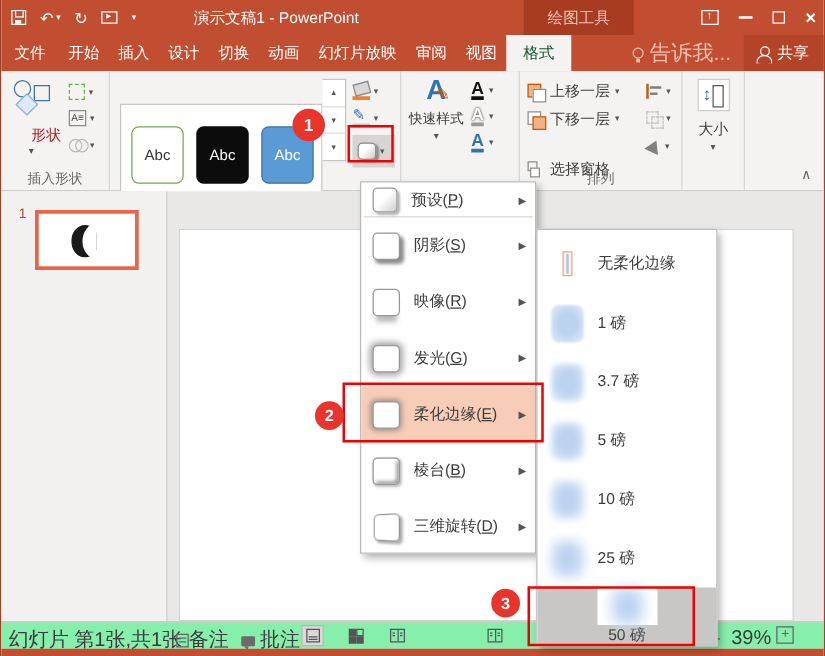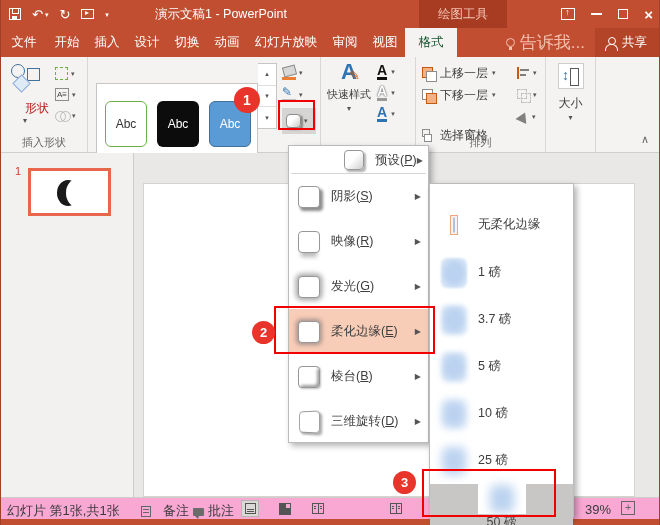--- a/index.html
+++ b/index.html
@@ -123,23 +123,23 @@
   .workspace { position:absolute; left:0; top:153px; width:100%; height:344px; background:#E9E8E7; }
   .thumb-panel { position:absolute; left:0; top:0; width:133px; height:100%; background:#F2F1F0; border-right:1px solid #D0CCCA; }
   .slide-num { position:absolute; left:14px; top:12px; font-size:11px; color:#C0472B; }
   .slide-thumb { position:absolute; left:27px; top:15px; width:83px; height:48px; background:#fff; border:3px solid #E8664D; }
   .moon { position:absolute; left:26px; top:9px; width:20px; height:26px; overflow:hidden; }
   .moon-dark { position:absolute; left:0; top:0; width:22px; height:26px; border-radius:50%; background:#1a1a1a; }
   .moon-lite { position:absolute; left:9px; top:-1px; width:22px; height:28px; border-radius:50%; background:#fff; }
   .slide-canvas { position:absolute; left:142px; top:30px; width:492px; height:314px; background:#fff; border:1px solid #D5D2D0; }
 
   
-  .statusbar { position:absolute; left:0; top:497px; width:100%; height:22px; background:#f9a8d4; border-top:1px solid #D0CCCA; font-size:13px; color:#3b3b3b; }
+  .statusbar { position:absolute; left:0; top:497px; width:100%; height:22px; background:#86efac; border-top:1px solid #D0CCCA; font-size:16px; color:#3b3b3b; }
   .sb-info { position:absolute; left:6px; top:4px; white-space:nowrap; }
-  .sb-notes { position:absolute; left:140px; top:4px; display:flex; gap:12px; align-items:center; }
+  .sb-notes { position:absolute; left:140px; top:4px; display:flex; gap:0; align-items:center; }
   .notes-icon { width:10px; height:11px; border:1px solid #666; position:relative; }
   .notes-icon::before{ content:""; position:absolute; left:1px; top:2px; width:6px; height:1px; background:#666; box-shadow:0 3px 0 #666; }
   .sb-comments { position:absolute; left:192px; top:4px; display:flex; gap:4px; align-items:center; }
   .comment-icon { width:11px; height:8px; background:#6b6b6b; border-radius:1px; position:relative; margin-top:1px; }
   .comment-icon::after{ content:""; position:absolute; left:2px; bottom:-3px; border-left:3px solid transparent; border-right:1px solid transparent; border-top:3px solid #6b6b6b; }
   .viewbtn { position:absolute; top:2px; width:18px; height:17px; border:1px solid transparent; display:flex; align-items:center; justify-content:center; }
   .viewbtn.pressed { background:#DBD9D7; border-color:#B8B4B2; }
   .vb-normal { width:11px; height:11px; border:1px solid #555; position:relative; }
   .vb-normal::before{ content:""; position:absolute; left:1px; bottom:1px; width:7px; height:1px; background:#555; box-shadow:0 -2px 0 #555; }
   .vb-sorter { width:11px; height:11px; position:relative; }
@@ -150,37 +150,37 @@
   .vb-read::after{ content:""; position:absolute; left:1px; top:2px; width:2px; height:1px; background:#555; box-shadow:0 2px 0 #555, 6px 0 0 #555, 6px 2px 0 #555; }
   .sb-dash { position:absolute; left:566px; top:4px; color:#666; }
   .sb-zoom { position:absolute; left:584px; top:4px; }
   .fit-icon { position:absolute; left:620px; top:3px; width:14px; height:14px; border:1px solid #666; }
   .fit-icon::before{ content:"+"; position:absolute; left:3px; top:-1px; font-size:11px; color:#666; }
   .bottom-strip { position:absolute; left:0; top:519px; width:100%; height:6px; background:#C14E31; }
 
   
   .fx-menu { position:absolute; left:287px; top:145px; width:141px; height:298px; background:#fff; border:1px solid #BBBBBB; box-shadow:3px 3px 6px rgba(0,0,0,.3); z-index:20; padding-top:1px; }
   .fx-item { height:45px; display:flex; align-items:center; padding:0 7px 0 9px; font-size:12.5px; color:#3D3D3D; }
-  .fx-item.first { height:26px;margin-left:46px; }
+  .fx-item.first { height:26px; }
   .fx-sep { height:0; border-top:1px solid #D9D6D4; margin:0 2px; }
   .fx-item .mi { width:22px; height:22px; min-width:22px; border:1px solid #979797; border-radius:4px; background:#fff; }
   .fx-item.first .mi { width:20px; height:20px; min-width:20px; background:linear-gradient(135deg,#fff 45%,#cfcfcf); box-shadow:2px 2px 2px rgba(0,0,0,.3); }
   .mi-shadow { box-shadow:2.5px 3px 3px rgba(0,0,0,.45); }
   .mi-reflect { box-shadow:0 7px 4px -3px rgba(130,130,130,.55); }
   .mi-glow { box-shadow:0 0 5px 2.5px rgba(140,140,140,.75); }
   .mi-soft { box-shadow:0 0 4px 1.5px rgba(110,110,110,.6); border-color:#AFAFAF; }
   .mi-bevel { box-shadow:inset 2px 2px 3px #fff, inset -2px -2px 3px #9f9f9f, 1px 1px 2px rgba(0,0,0,.25); }
   .mi-3d { transform:perspective(60px) rotateY(-16deg); box-shadow:2px 2px 2px rgba(0,0,0,.3); }
   .fx-label { margin-left:11px; white-space:nowrap; }
   .fx-label .key { text-decoration:underline; }
   .fx-arrow { margin-left:auto; font-size:8px; color:#555; }
   .fx-item.hl { background:#F8CDB8; }
 
   
-  .soft-menu { position:absolute; left:428px; top:183px; width:145px; height:334px; background:#fff; border:1px solid #BBBBBB; box-shadow:3px 3px 6px rgba(0,0,0,.3); z-index:21; padding-top:16px; }
+  .soft-menu { position:absolute; left:428px; top:183px; width:145px; height:334px; background:#fff; border:1px solid #BBBBBB; box-shadow:3px 3px 6px rgba(0,0,0,.3); z-index:21; padding-top:2px; }
   .soft-item { height:47px; display:flex; align-items:center; font-size:12.5px; color:#3D3D3D; }
   .soft-item.sel { height:49px; }
   .iconwrap { width:48px; min-width:48px; display:flex; align-items:center; justify-content:center; }
   .sel-frame { border:1px solid #EDA77E; background:#FDF3EC; padding:2px; }
   .soft-icon0 { width:32px; height:36px; border:1px solid #A9C4E5; border-radius:5px; background:linear-gradient(135deg,#F0F6FC,#CFE0F4); }
   .soft-blob { width:26px; height:30px; border-radius:6px; background:radial-gradient(#BBD2F0 40%,#E4EEF9); }
   .b1{ filter:blur(1px);} .b2{ filter:blur(2px);} .b3{ filter:blur(2.5px);} .b4{ filter:blur(3.5px);} .b5{ filter:blur(4.5px);} .b6{ filter:blur(5px);}
   .soft-item.hot { background:#C9C7C5;flex-direction:column; }
   .soft-item.hot .iconwrap { background:#fff; height:100%; }
 

